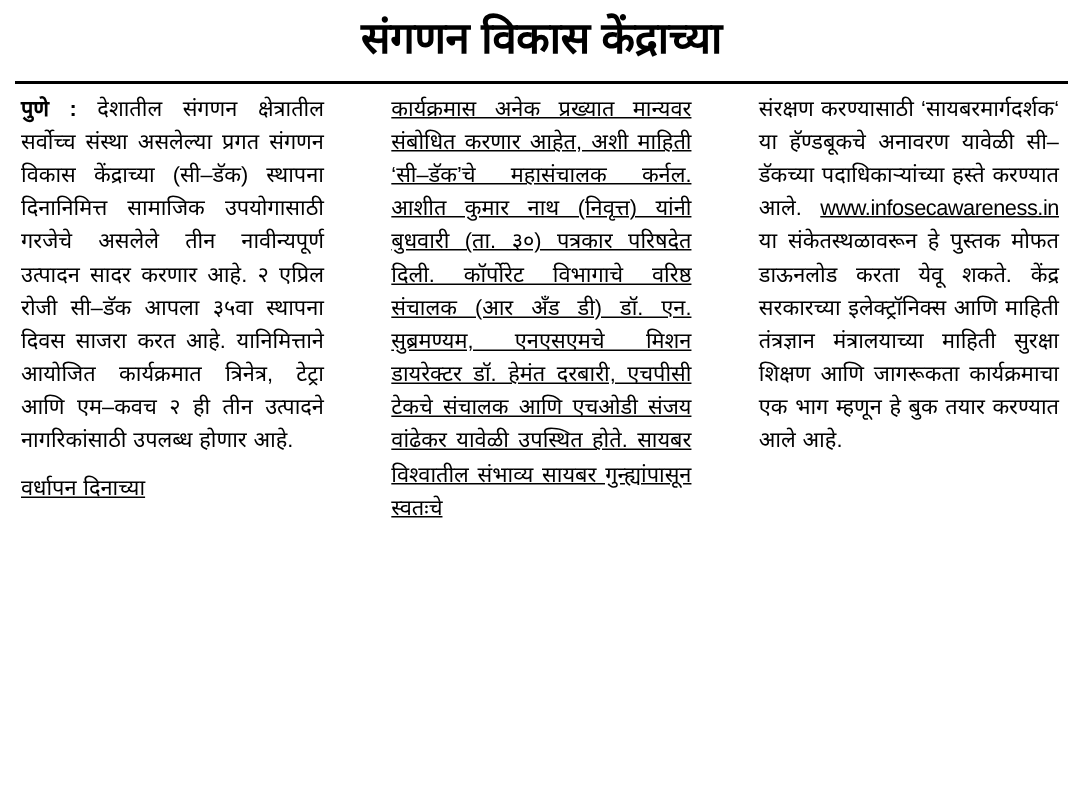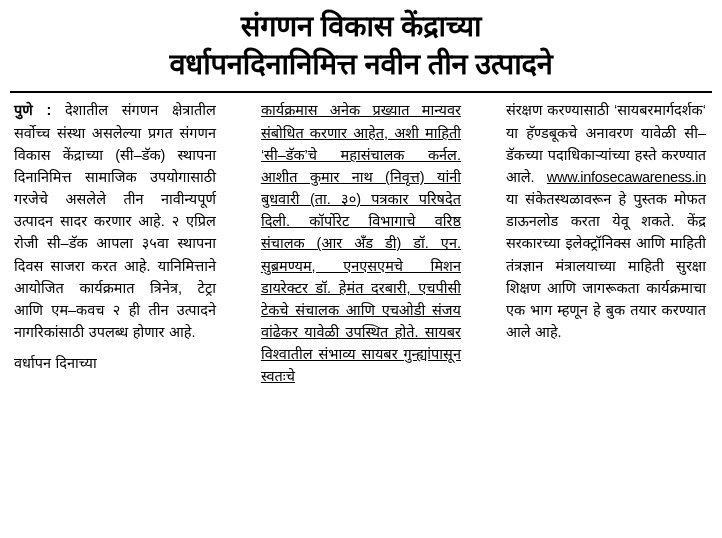--- a/index.html
+++ b/index.html
@@ -55,20 +55,21 @@
     text-justify: inter-word;
     word-spacing: 0.5px;
   }
   .col.c1 { padding-left: 4px; }
   .col.c2 { border-left: 0; text-decoration: underline; }
   .col p {
     margin: 0;
   }
   .col p + p {
     margin-top: 9px;
+    text-decoration: underline;
   }
   .dateline {
     font-weight: bold;
   }
   .divider {
     width: 1px;
     background: transparent;
   }
   .url {
     font-family: "Liberation Sans", sans-serif;
@@ -76,21 +77,20 @@
     text-decoration: underline;
   }
 </style>
 </head>
 <body>
 
 <div class="page">
 
   <div class="headline">
     <span class="line">संगणन विकास केंद्राच्या</span>
-    <span class="line">वर्धापनदिनानिमित्त नवीन तीन उत्पादने</span>
   </div>
 
   <div class="rule"></div>
 
   <div class="columns">
 
     <div class="col c1">
       <p><span class="dateline">पुणे :</span><span> देशातील संगणन क्षेत्रातील सर्वोच्च संस्था असलेल्या प्रगत संगणन विकास केंद्राच्या (सी–डॅक) स्थापना दिनानिमित्त सामाजिक उपयोगासाठी गरजेचे असलेले तीन नावीन्यपूर्ण उत्पादन सादर करणार आहे. २ एप्रिल रोजी सी–डॅक आपला ३५वा स्थापना दिवस साजरा करत आहे. यानिमित्ताने आयोजित कार्यक्रमात त्रिनेत्र, टेट्रा आणि एम–कवच २ ही तीन उत्पादने नागरिकांसाठी उपलब्ध होणार आहे.</span></p>
       <p>वर्धापन        दिनाच्या</p>
     </div>

